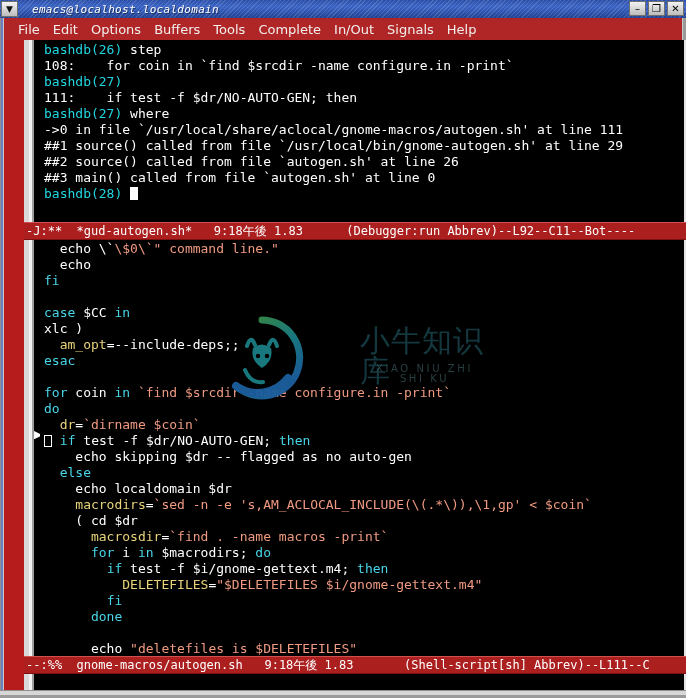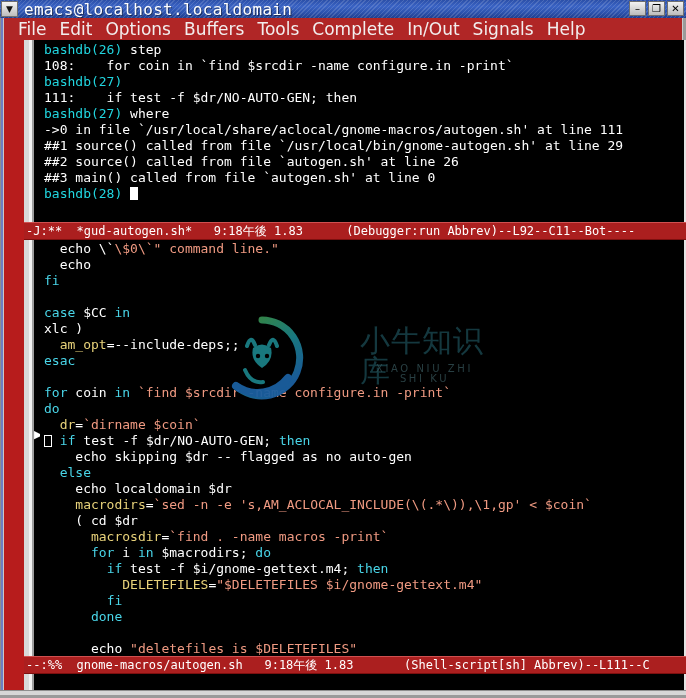--- a/index.html
+++ b/index.html
@@ -14,37 +14,37 @@
   #titlebar{position:absolute;left:0;top:0;width:686px;height:18px;
             background:linear-gradient(to bottom,#2b4fa8 0%,#3a63c4 35%,#2c52ad 70%,#21408f 100%);
             display:flex;align-items:center;}
   #titlebar .hatch{position:absolute;left:0;top:0;width:686px;height:18px;
      background-image:repeating-linear-gradient(135deg,rgba(255,255,255,.14) 0 1px,rgba(0,0,0,0) 1px 3px);}
   .tb-menu-btn{position:relative;z-index:3;width:17px;height:16px;margin-left:1px;
      background:linear-gradient(to bottom,#f4f4f4,#bdbdbd);
      border:1px solid #6f6f6f;box-sizing:border-box;
      display:flex;align-items:center;justify-content:center;
      font-family:"DejaVu Sans",sans-serif;font-size:9px;color:#111;line-height:1;}
-  #title-text{position:relative;z-index:3;margin-left:6px;color:#ffffff;
-     font-family:"DejaVu Sans Mono","Liberation Mono",monospace;font-size:16px;
-     letter-spacing:.3px;text-shadow:1px 1px 0 rgba(0,0,0,.45);white-space:nowrap;}
+  #title-text{position:relative;z-index:3;margin-left:14px;color:#ffffff;
+     font-family:"DejaVu Sans Mono","Liberation Mono",monospace;font-size:11px;
+     letter-spacing:.3px;text-shadow:1px 1px 0 rgba(0,0,0,.45);white-space:nowrap;font-style:italic;}
   #tb-buttons{position:absolute;right:2px;top:1px;z-index:3;display:flex;gap:2px;}
   .tb-btn{width:17px;height:15px;background:linear-gradient(to bottom,#f2f2f2,#bcbcbc);
      border:1px solid #6f6f6f;box-sizing:border-box;position:relative;
      display:flex;align-items:center;justify-content:center;
      font-family:"DejaVu Sans",sans-serif;font-size:10px;color:#000;line-height:1;}
 
   
   #emacs{position:absolute;left:4px;top:18px;width:678px;height:672px;background:#b71c1c;}
 
   
   #menubar{position:absolute;left:0;top:0;width:678px;height:22px;background:#b02626;
      display:flex;align-items:center;padding-left:14px;box-sizing:border-box;}
   .menu-item{color:#f2eeee;font-family:"DejaVu Sans","Liberation Sans",sans-serif;
-     font-size:17px;margin-right:13px;white-space:nowrap;cursor:default;}
+     font-size:13px;margin-right:13px;white-space:nowrap;cursor:default;}
 
   
   #body-area{position:absolute;left:0;top:22px;width:678px;height:650px;background:#737373;margin-left:20px;}
 
   .wframe{position:absolute;left:0;width:678px;}
   .fringe-left{position:absolute;left:0;top:0;width:16px;height:100%;
      background:linear-gradient(to right,#d9d9d9 0 5px,#f2f2f2 5px 8px,#9e9e9e 8px 10px,#000 10px 16px);}
   .textarea{position:absolute;left:16px;top:0;right:18px;height:100%;background:#000000;
      overflow:hidden;}
   .scroll{position:absolute;right:0;top:0;width:18px;height:100%;

